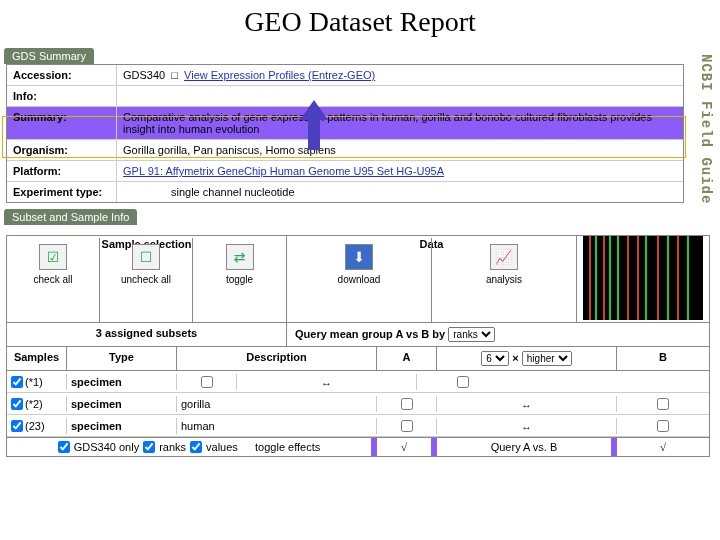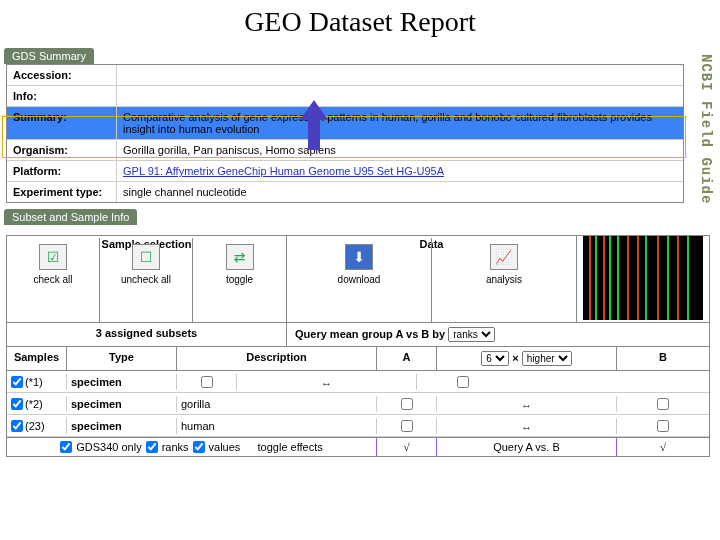--- a/index.html
+++ b/index.html
@@ -2,25 +2,25 @@
 <html><head>
 <meta charset="utf-8">
 <style>
   * { box-sizing: border-box; margin: 0; padding: 0; }
   body { font-family: Arial, Helvetica, sans-serif; font-size: 11px; width: 720px; height: 540px; position: relative; background: #fff; color: #000; }
   .title { font-family: "Times New Roman", serif; font-size: 28px; text-align: center; padding: 6px 0 10px 0; }
   .side-label { position: absolute; top: 54px; right: 6px; writing-mode: vertical-rl; font-family: "Courier New", monospace; font-size: 14px; color: #7a8a5a; font-weight: bold; letter-spacing: 1px; }
   .tab { display: inline-block; background: #6b8064; color: #fff; padding: 2px 8px; font-size: 11px; border-top-left-radius: 3px; border-top-right-radius: 3px; margin-left: 4px; }
   .panel { border: 1px solid #888; width: 678px; margin-left: 6px; }
   .row { display: flex; border-bottom: 1px solid #ccc; }
-  .row:last-child { border-bottom: none; }
+  .row:last-child { border-bottom: none; gap: 48px; }
   .lbl { width: 110px; padding: 4px 6px; font-weight: bold; border-right: 1px solid #ccc; }
   .val { flex: 1; padding: 4px 6px; }
   .val a { color: #2233cc; text-decoration: underline; }
-  .highlight { background: #3b82f6; }
+  .highlight { background: #8b5cf6; }
   .yellow-box { position: absolute; border: 1px solid #d8b400; pointer-events: none; }
   .arrow { position: absolute; top: 100px; left: 300px; width: 28px; height: 50px; pointer-events: none; }
   .arrow-head { width: 0; height: 0; border-left: 14px solid transparent; border-right: 14px solid transparent; border-bottom: 20px solid #4a3fbf; }
   .arrow-stem { width: 12px; height: 30px; background: #4a3fbf; margin-left: 8px; }
 
   .subset-panel { width: 704px; margin: 10px 0 0 6px; border: 1px solid #888; }
   .sel-row { display: flex; border-bottom: 1px solid #888; }
   .sel-col { border-right: 1px solid #888; text-align: center; padding: 2px 0; font-weight: bold; }
   .sel-col:last-child { border-right: none; }
   .icons-row { display: flex; border-bottom: 1px solid #888; }
@@ -32,38 +32,43 @@
   .heatmap .stripe { position: absolute; width: 2px; top: 0; bottom: 0; }
   .hdr-row { display: flex; border-bottom: 1px solid #888; font-weight: bold; }
   .hdr-cell { padding: 4px 4px; border-right: 1px solid #888; text-align: center; }
   .hdr-cell:last-child { border-right: none; }
   .data-row { display: flex; border-bottom: 1px solid #ccc; min-height: 22px; align-items: center; }
   .dcell { padding: 2px 4px; border-right: 1px solid #ccc; display: flex; align-items: center; gap: 2px; }
   .dcell:last-child { border-right: none; }
   input[type=checkbox] { width: 12px; height: 12px; }
   select { font-size: 10px; }
   .foot-row { display: flex; border-top: 1px solid #888; }
-  .foot-cell { padding: 3px 4px; border-right: 1px solid #8b5cf6; display: flex; align-items: center; gap: 4px; }
+  .foot-cell { padding: 3px 4px; border-right: 6px solid #8b5cf6; display: flex; align-items: center; gap: 4px; }
   .foot-cell:last-child { border-right: none; }
   .sqrt { font-family: serif; }
   .btn-label { font-size: 10px; }
 </style>
 </head>
 <body>
 
 
 
 <div class="title">GEO Dataset Report</div>
 <div class="side-label">NCBI Field Guide</div>
 
 
 <div class="tab">GDS Summary</div>
 <div class="panel">
   <div class="row">
     <div class="lbl">Accession:</div>
+    <div class="val">
+      <span>GDS340</span>
+      &nbsp;□&nbsp;
+      <a href="#">View Expression Profiles (Entrez-GEO)</a>
+    </div>
   </div>
   <div class="row">
     <div class="lbl">Info:</div>
   </div>
   <div class="row highlight">
     <div class="lbl">Summary:</div>
     <div class="val">Comparative analysis of gene expression patterns in human, gorilla and bonobo cultured fibroblasts provides insight into human evolution</div>
   </div>
   <div class="row">
     <div class="lbl">Organism:</div>

